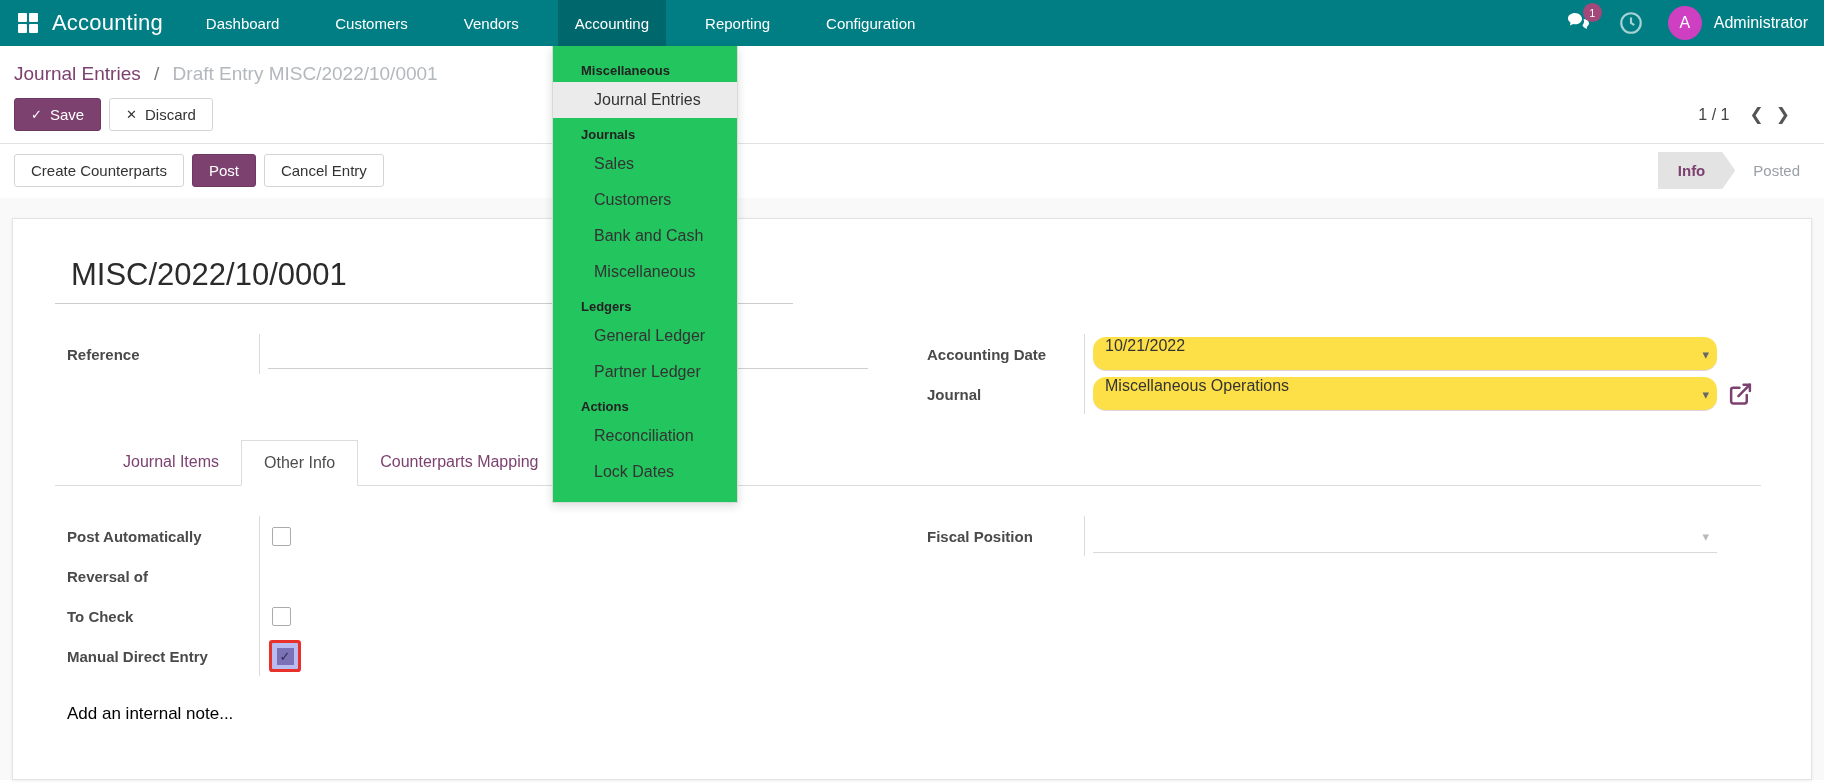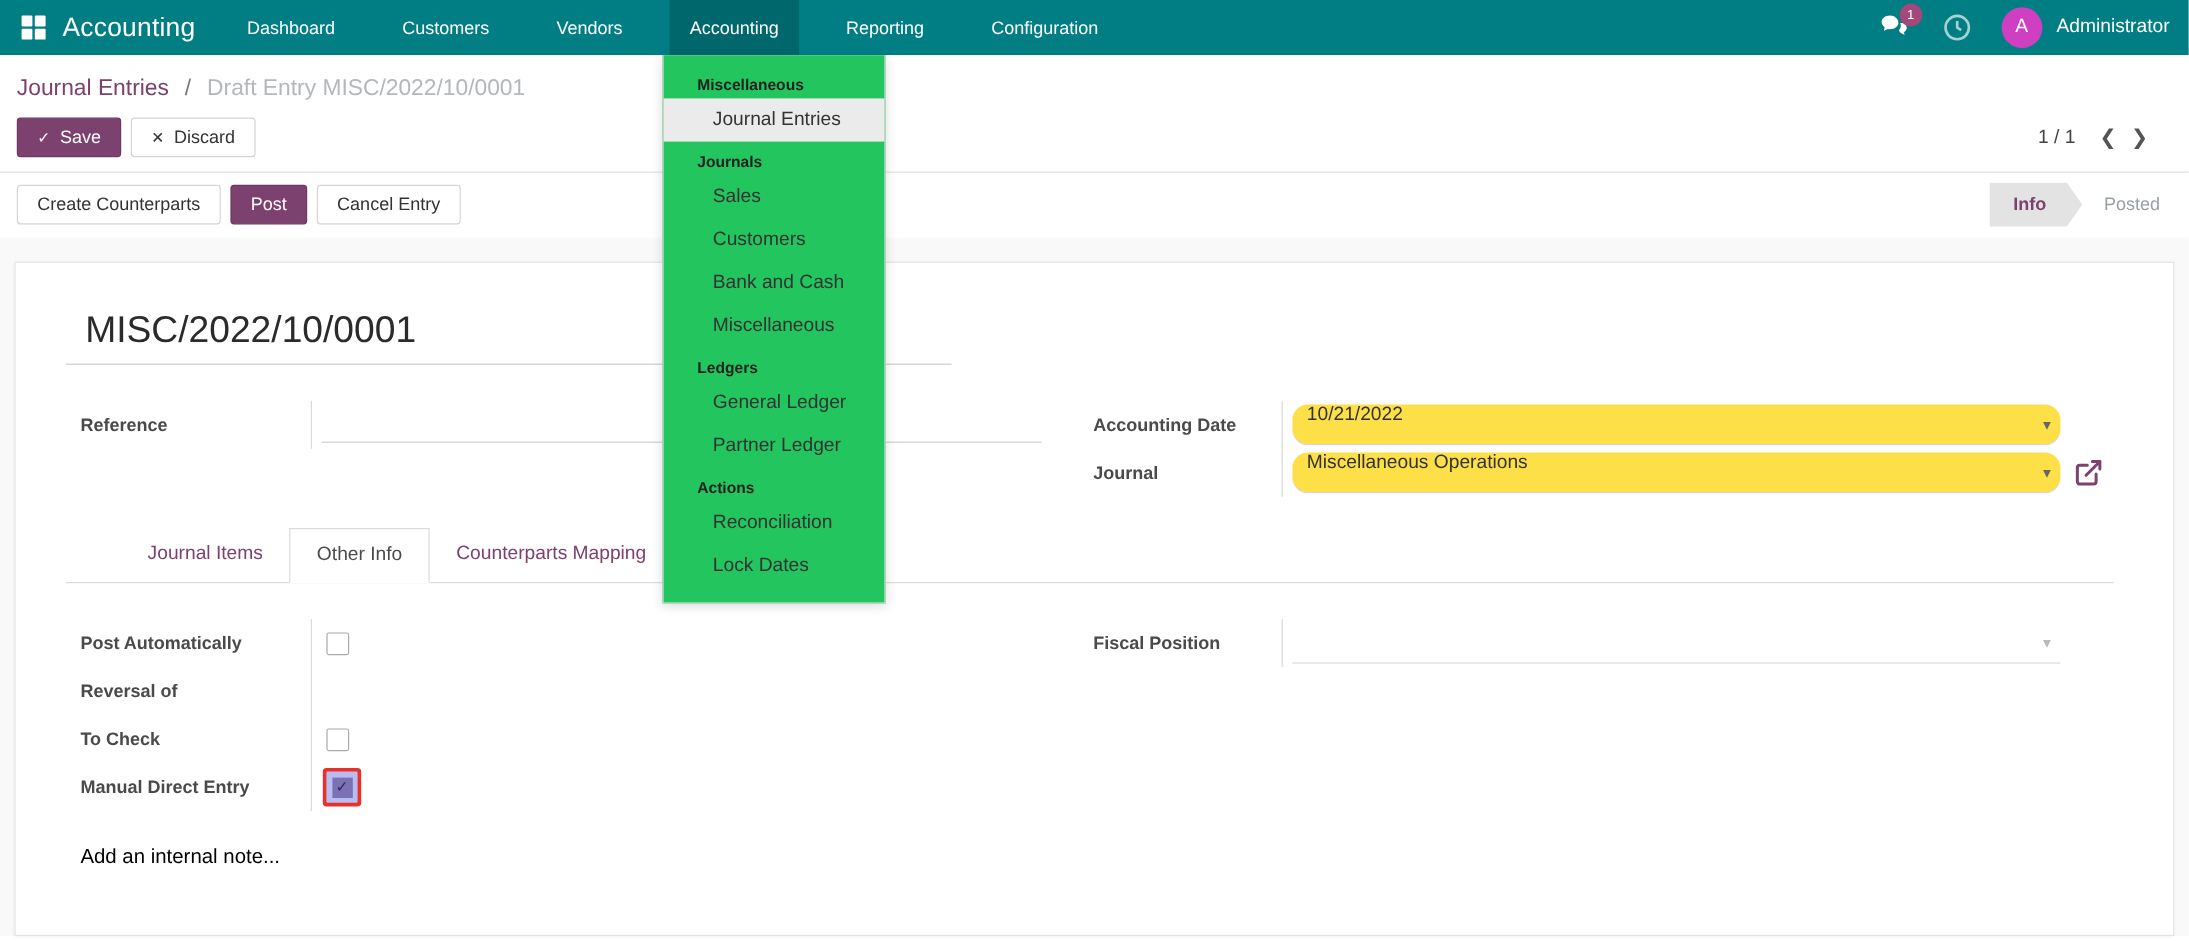--- a/index.html
+++ b/index.html
@@ -61,21 +61,21 @@
         padding-right:30px; }
   .status-step.inactive { color:#9aa0a6; padding:10px 24px 10px 18px; }
 
   
   .content { background:#f9f9f9; padding:20px 12px 0; height:582px; }
   .sheet { background:#fff; border:1px solid #e3e3e3; box-shadow:0 1px 3px rgba(0,0,0,.08);
            min-height:562px; padding:38px 50px 13px 42px; }
   .sheet-title { font-size:31px; font-weight:400; color:#2b2b2b; padding:0 0 10px 16px;
                  border-bottom:1px solid #ccc; width:738px; margin-bottom:30px; }
 
-  .group { display:grid; grid-template-columns:816px 1fr; column-gap:28px; }
+  .group { display:grid; grid-template-columns:816px 1fr; column-gap:44px; }
   .field-row { display:flex; align-items:center; min-height:40px; position:relative; }
   .field-row label { font-size:15px; font-weight:bold; color:#4a4a4a; padding:8px 10px 8px 12px;
                      align-self:stretch; display:flex; align-items:center; }
   .col-left .field-row label { width:205px; border-right:1px solid #d9d9d9; }
   .col-right .field-row { padding-right:44px; }
   .col-right .field-row label { width:170px; border-right:1px solid #d9d9d9; }
   .value { flex:1; margin-left:8px; position:relative; font-size:16px; color:#333; }
   .value.underline { border-bottom:1px solid #cfcfcf; height:30px; max-width:600px; }
   .value.pink { background:#fde047; border-bottom:1px solid #e2d2df; height:34px; display:flex;
                 align-items:flex-start; padding:0 26px 0 12px; cursor:pointer;border-radius:13px; }

